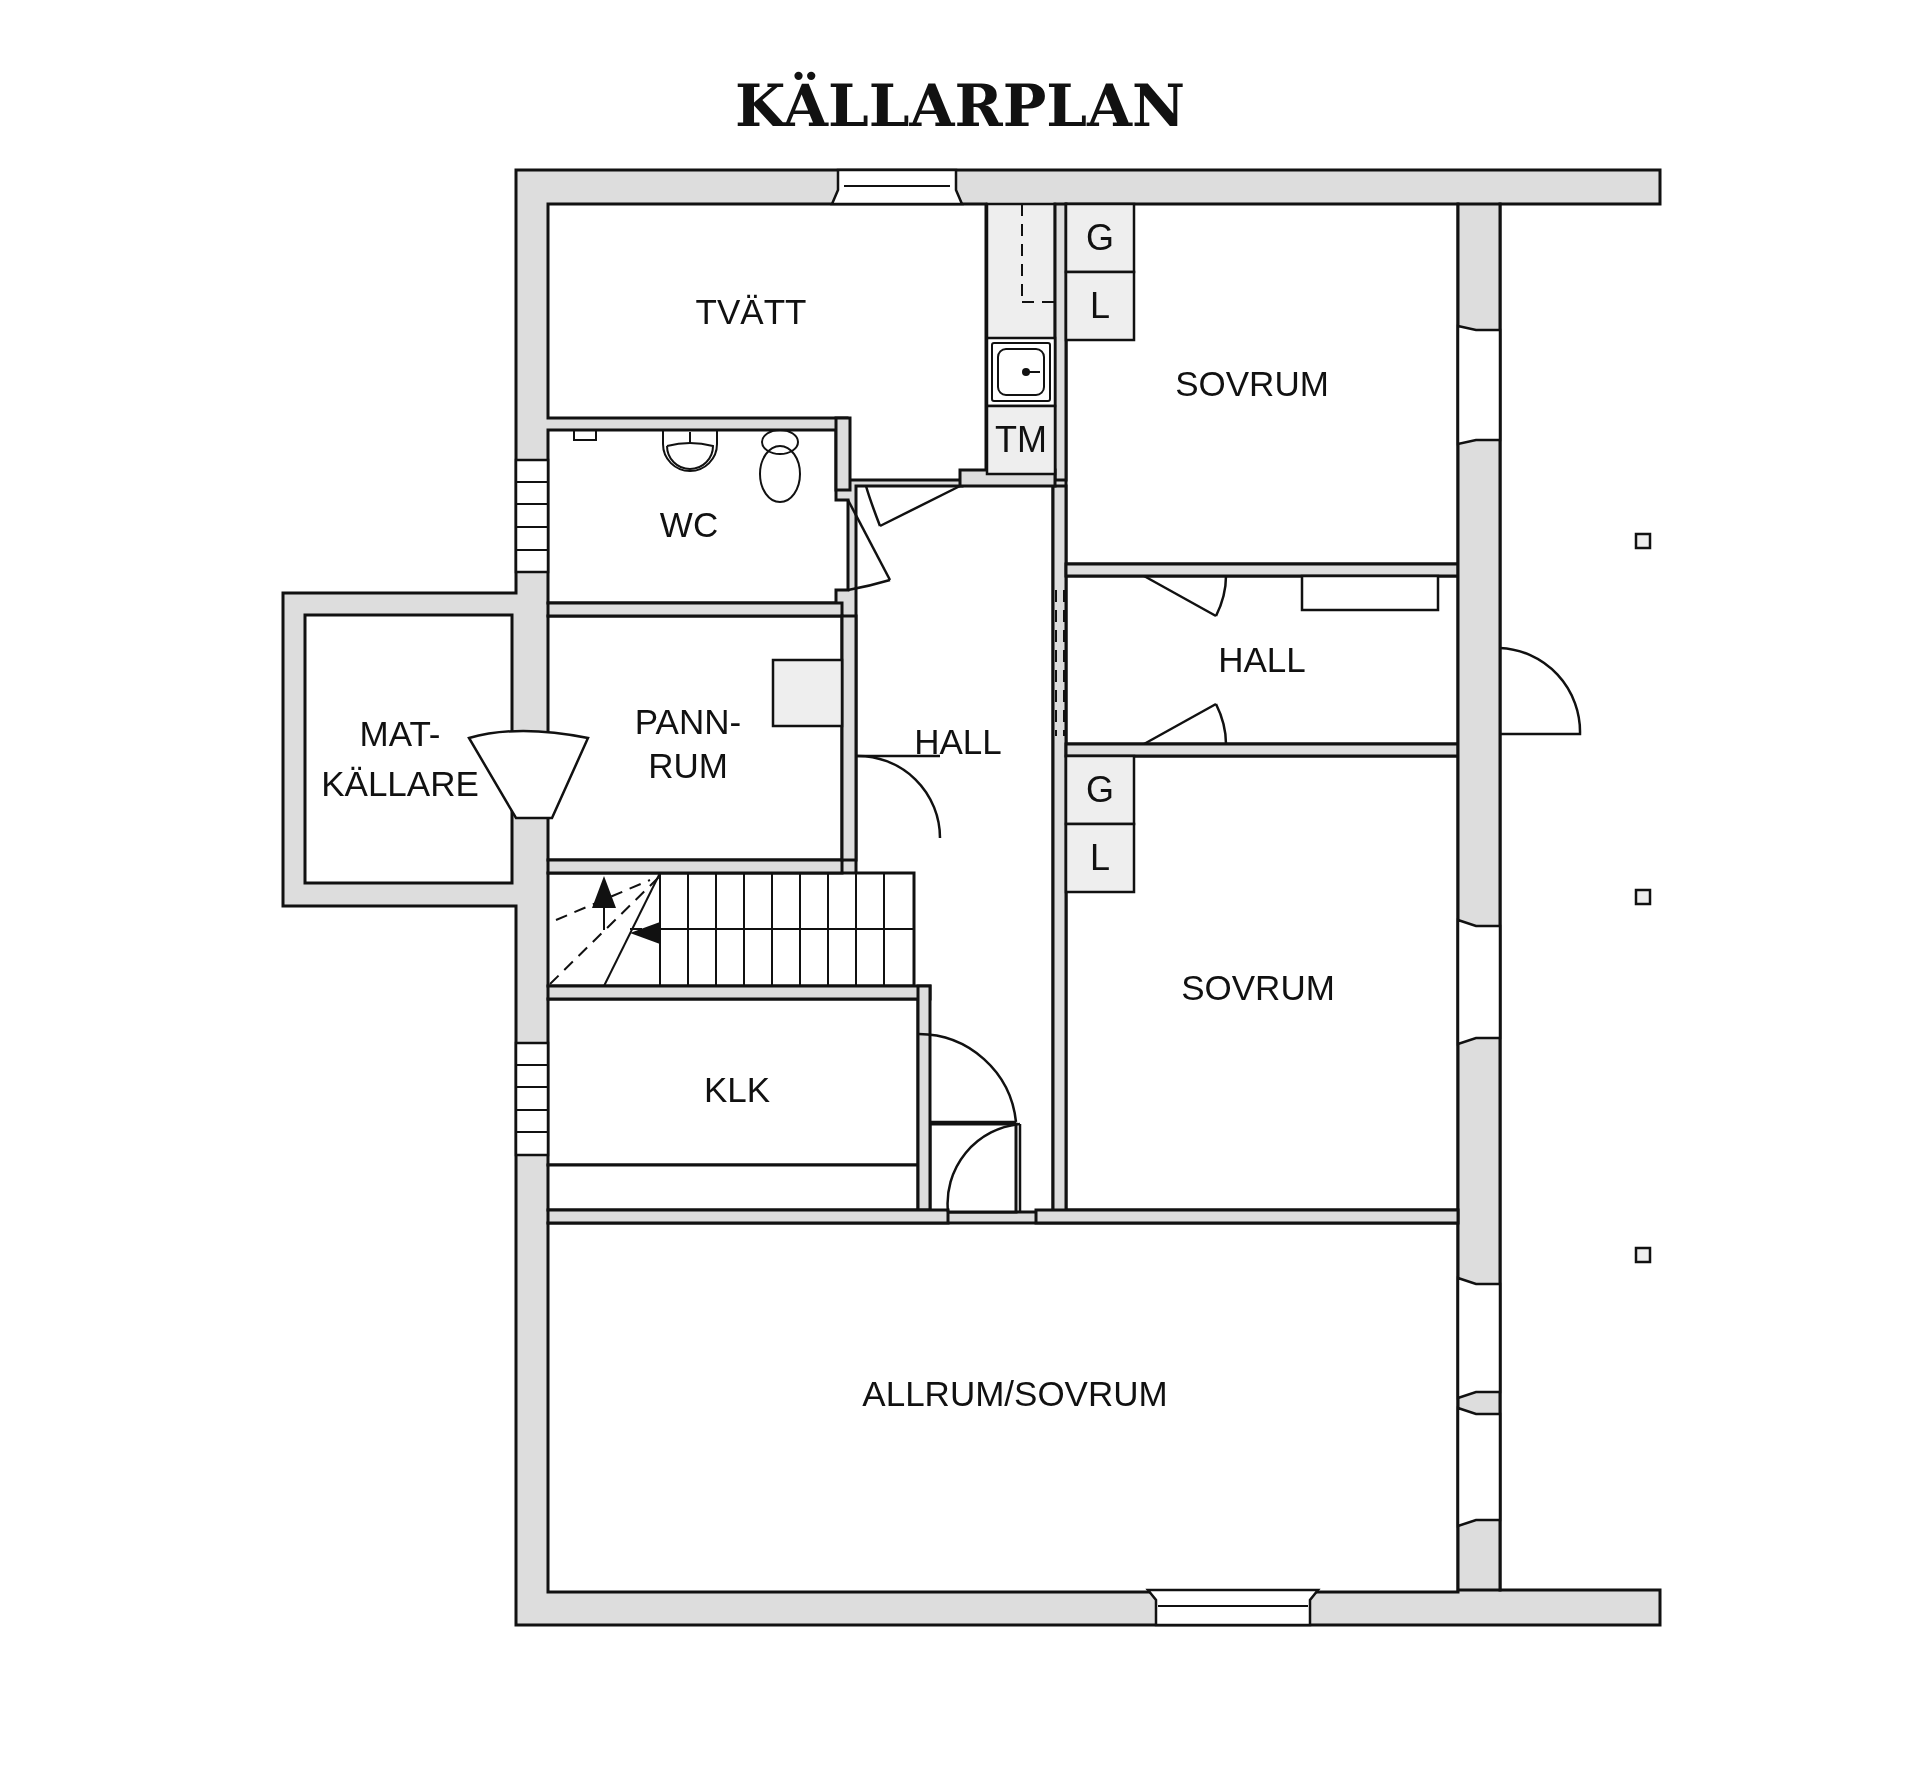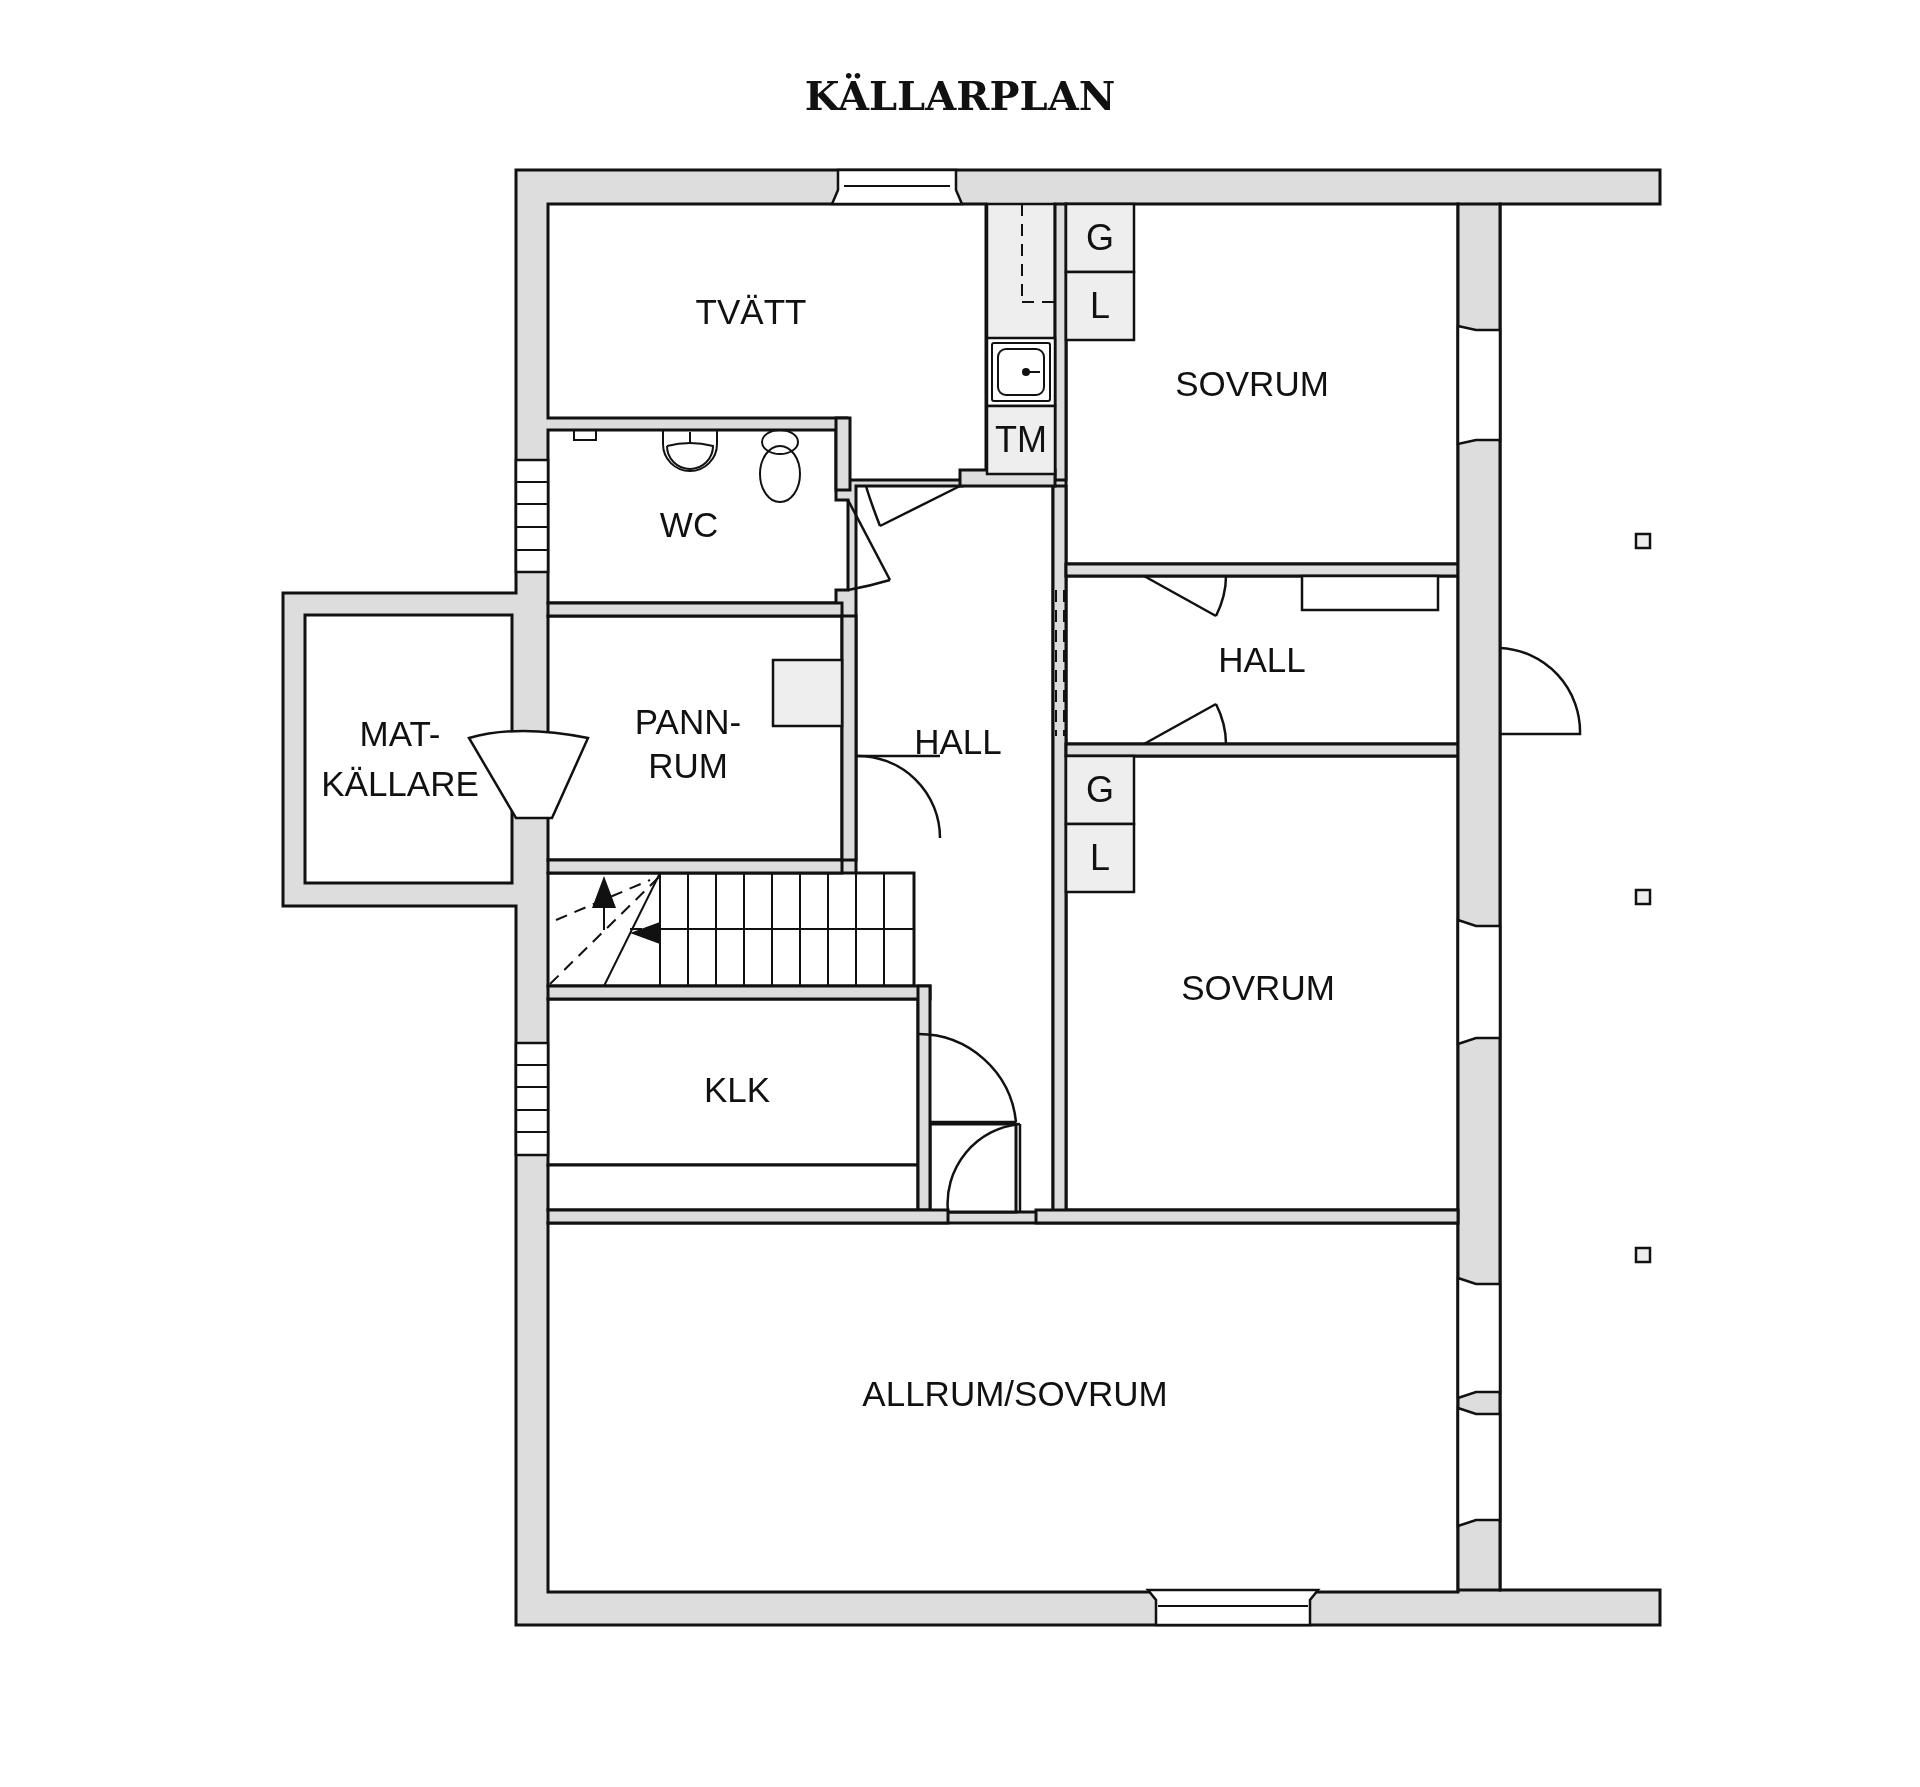--- a/index.html
+++ b/index.html
@@ -1,20 +1,20 @@
 <!DOCTYPE html>
 <html><head>
 <meta charset="utf-8">
 <style>
   html, body { margin: 0; padding: 0; background: #ffffff; }
   body { width: 1920px; height: 1787px; position: relative; overflow: hidden; }
   .title {
     position: absolute; left: 0; top: 72px; width: 1920px; text-align: center;
     font-family: "DejaVu Serif", "Liberation Serif", serif; font-weight: bold;
-    font-size: 40px; letter-spacing: 0px; color: #111;
+    font-size: 58px; letter-spacing: 0px; color: #111;
   }
   svg { position: absolute; left: 0; top: 0; }
   .wall { fill: #dddddd; stroke: #111; stroke-width: 3; }
   .room { fill: #ffffff; stroke: #111; stroke-width: 3; }
   .fix { fill: #eeeeee; stroke: #111; stroke-width: 2.5; }
   .line { fill: none; stroke: #111; stroke-width: 2.5; }
   .thin { fill: none; stroke: #111; stroke-width: 2; }
   .dash { fill: none; stroke: #111; stroke-width: 2; stroke-dasharray: 12 8; }
   .white { fill: #ffffff; stroke: #111; stroke-width: 2.5; }
   .lbl { font-family: "Liberation Sans", "DejaVu Sans", sans-serif; font-size: 35px; fill: #111; }

